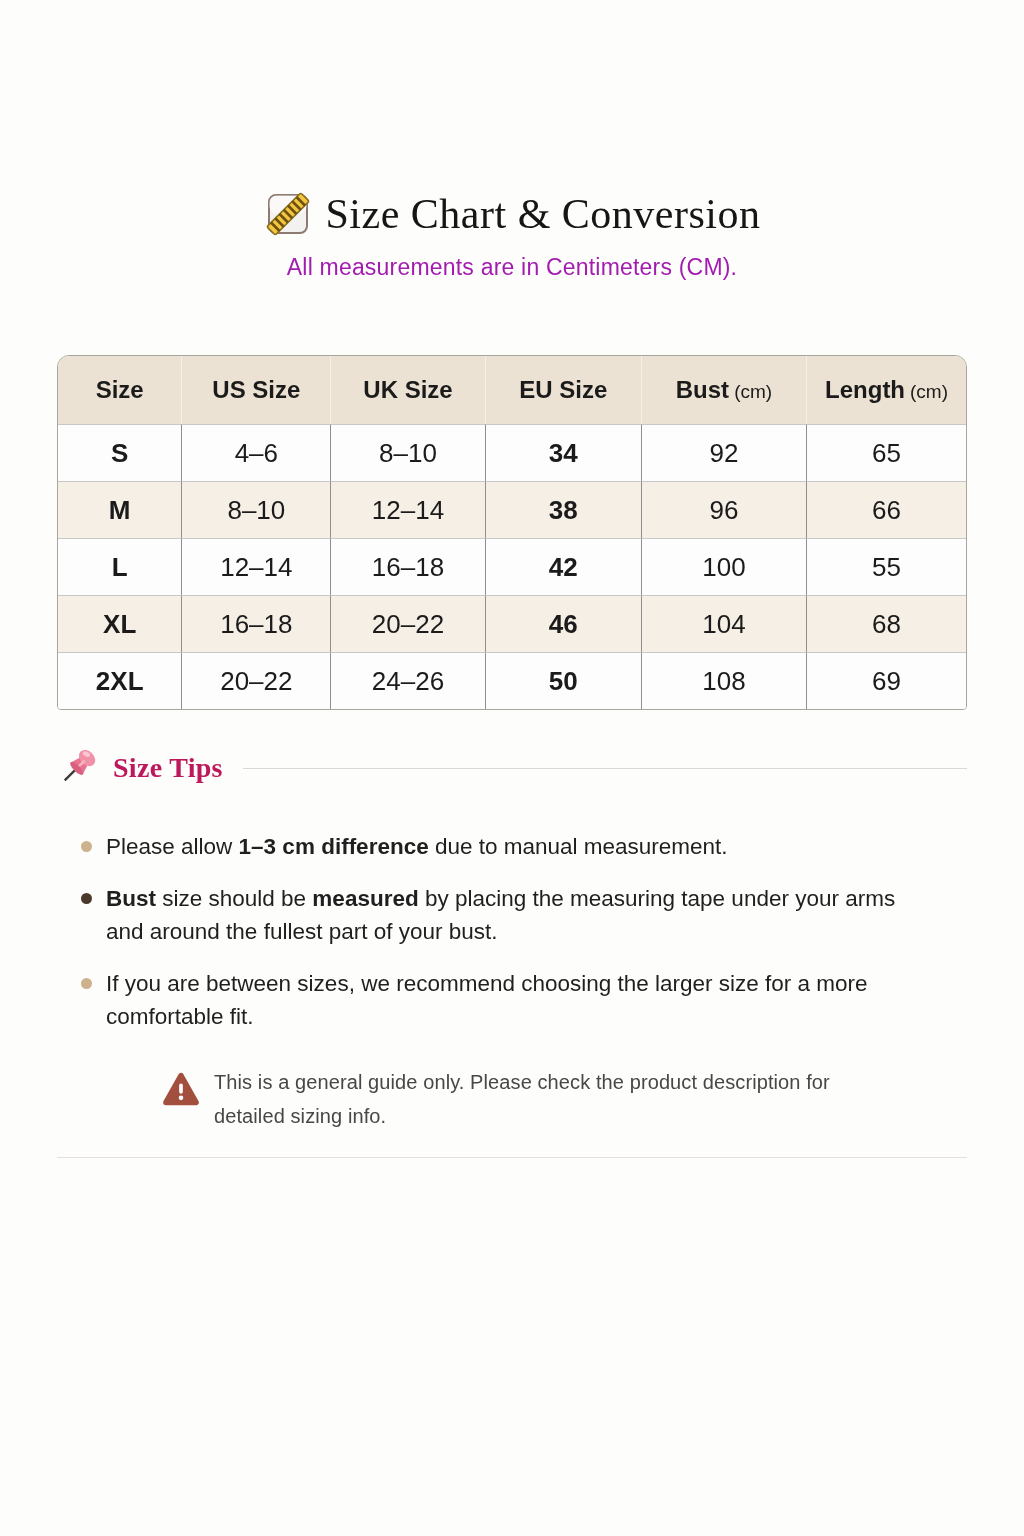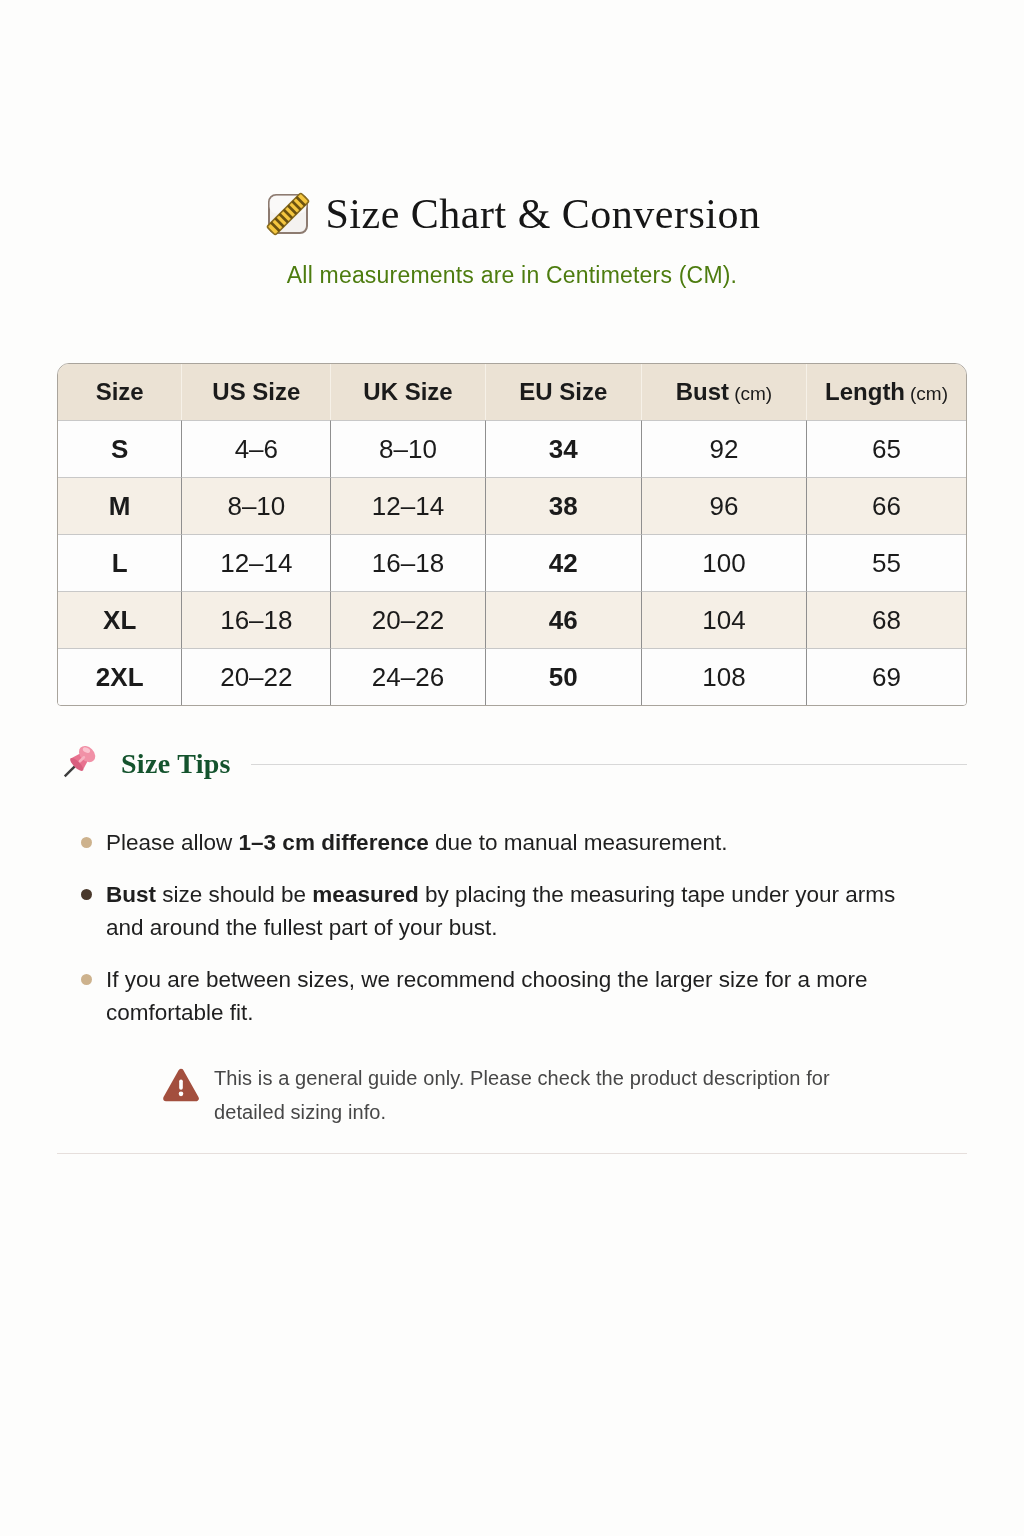--- a/index.html
+++ b/index.html
@@ -17,37 +17,37 @@
     display: flex; align-items: center; justify-content: center;
     gap: 14px;
   }
   .title-icon { width: 48px; height: 48px; flex: 0 0 auto; }
   .page-title {
     font-family: "Liberation Serif", serif;
     font-size: 42px; font-weight: 400; color: #161616;
     letter-spacing: 0.5px;
   }
   .subtitle {
-    margin-top: 24px;
-    font-size: 23px; color: #4d7c0f; letter-spacing: 0.2px;
+    margin-top: 16px;
+    font-size: 23px; color: #a21caf; letter-spacing: 0.2px;
   }
 
   
   .table-wrap { margin: 74px 57px 0 57px; }
   table.size-table {
     width: 100%;
     border-collapse: separate; border-spacing: 0;
     border: 1px solid #a9a49c;
     border-radius: 12px 12px 4px 4px;
     overflow: hidden;
     background: #fff;
   }
   .size-table th {
     background: #ebe2d4;
-    height: 56px;
+    height: 68px;
     font-size: 24px; font-weight: bold; color: #1b1b1b;
     text-align: center; vertical-align: middle;
     border-right: 1px solid #f6f1e8;
   }
   .size-table th:last-child { border-right: none; }
   .size-table th .unit {
     font-weight: 400; font-size: 19px; margin-left: 5px;
   }
   .size-table th .unit:empty { display: none; margin: 0; }
   .size-table td {
@@ -64,22 +64,22 @@
   .size-table td:nth-child(4) { font-weight: bold; }
 
   
   .tips { margin: 36px 57px 0 57px; }
   .tips-heading {
     display: flex; align-items: center;
   }
   .tips-icon { width: 44px; height: 44px; flex: 0 0 auto; }
   .tips-title {
     font-family: "Liberation Serif", serif;
-    font-size: 28px; font-weight: bold; color: #14532d;
-    margin-left: 20px; letter-spacing: 0.3px;
+    font-size: 28px; font-weight: bold; color: #be185d;
+    margin-left: 12px; letter-spacing: 0.3px;
     white-space: nowrap;
   }
   .tips-rule {
     flex: 1 1 auto; height: 1px; background: #d8d8d8; margin-left: 20px;
   }
   .tips-list { list-style: none; margin-top: 40px; padding-left: 24px; }
   .tip-item {
     display: flex; align-items: flex-start;
     margin-bottom: 19px;
     font-size: 22.5px; line-height: 33px; color: #1f1f1f;

